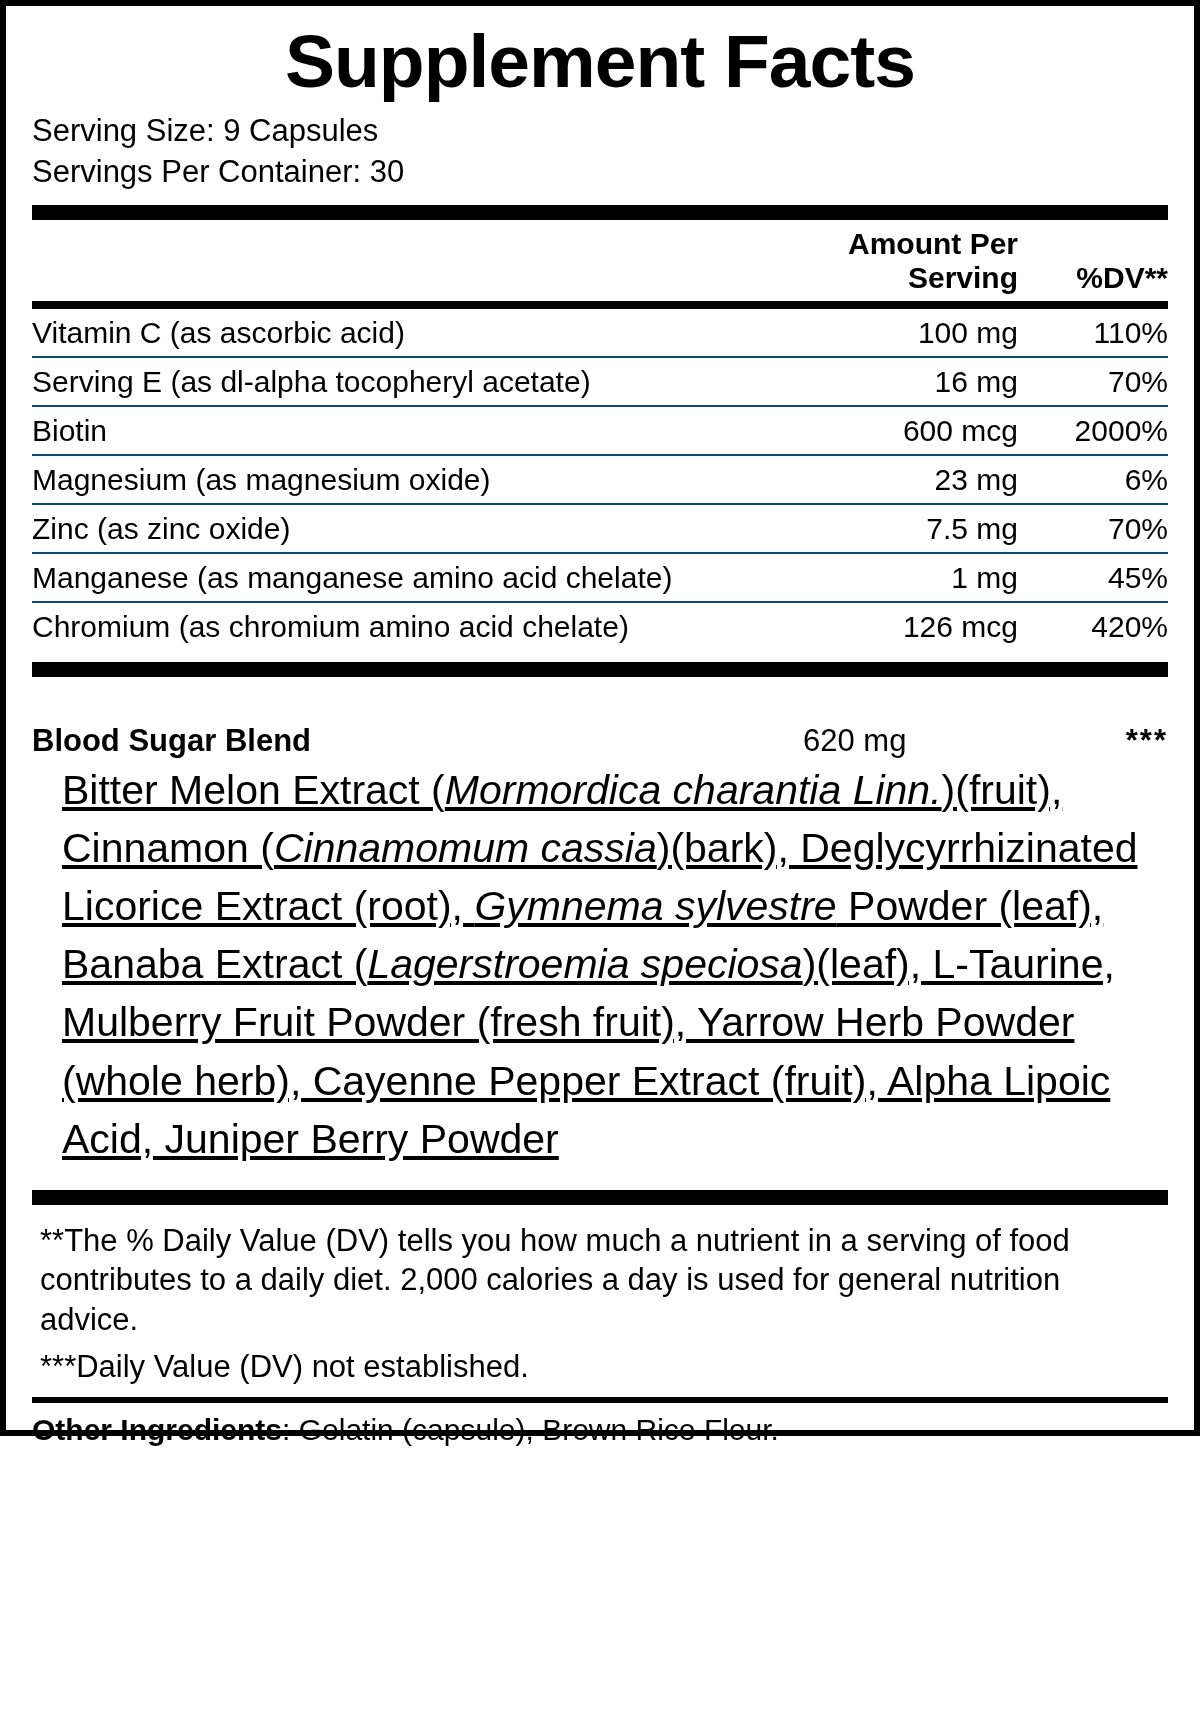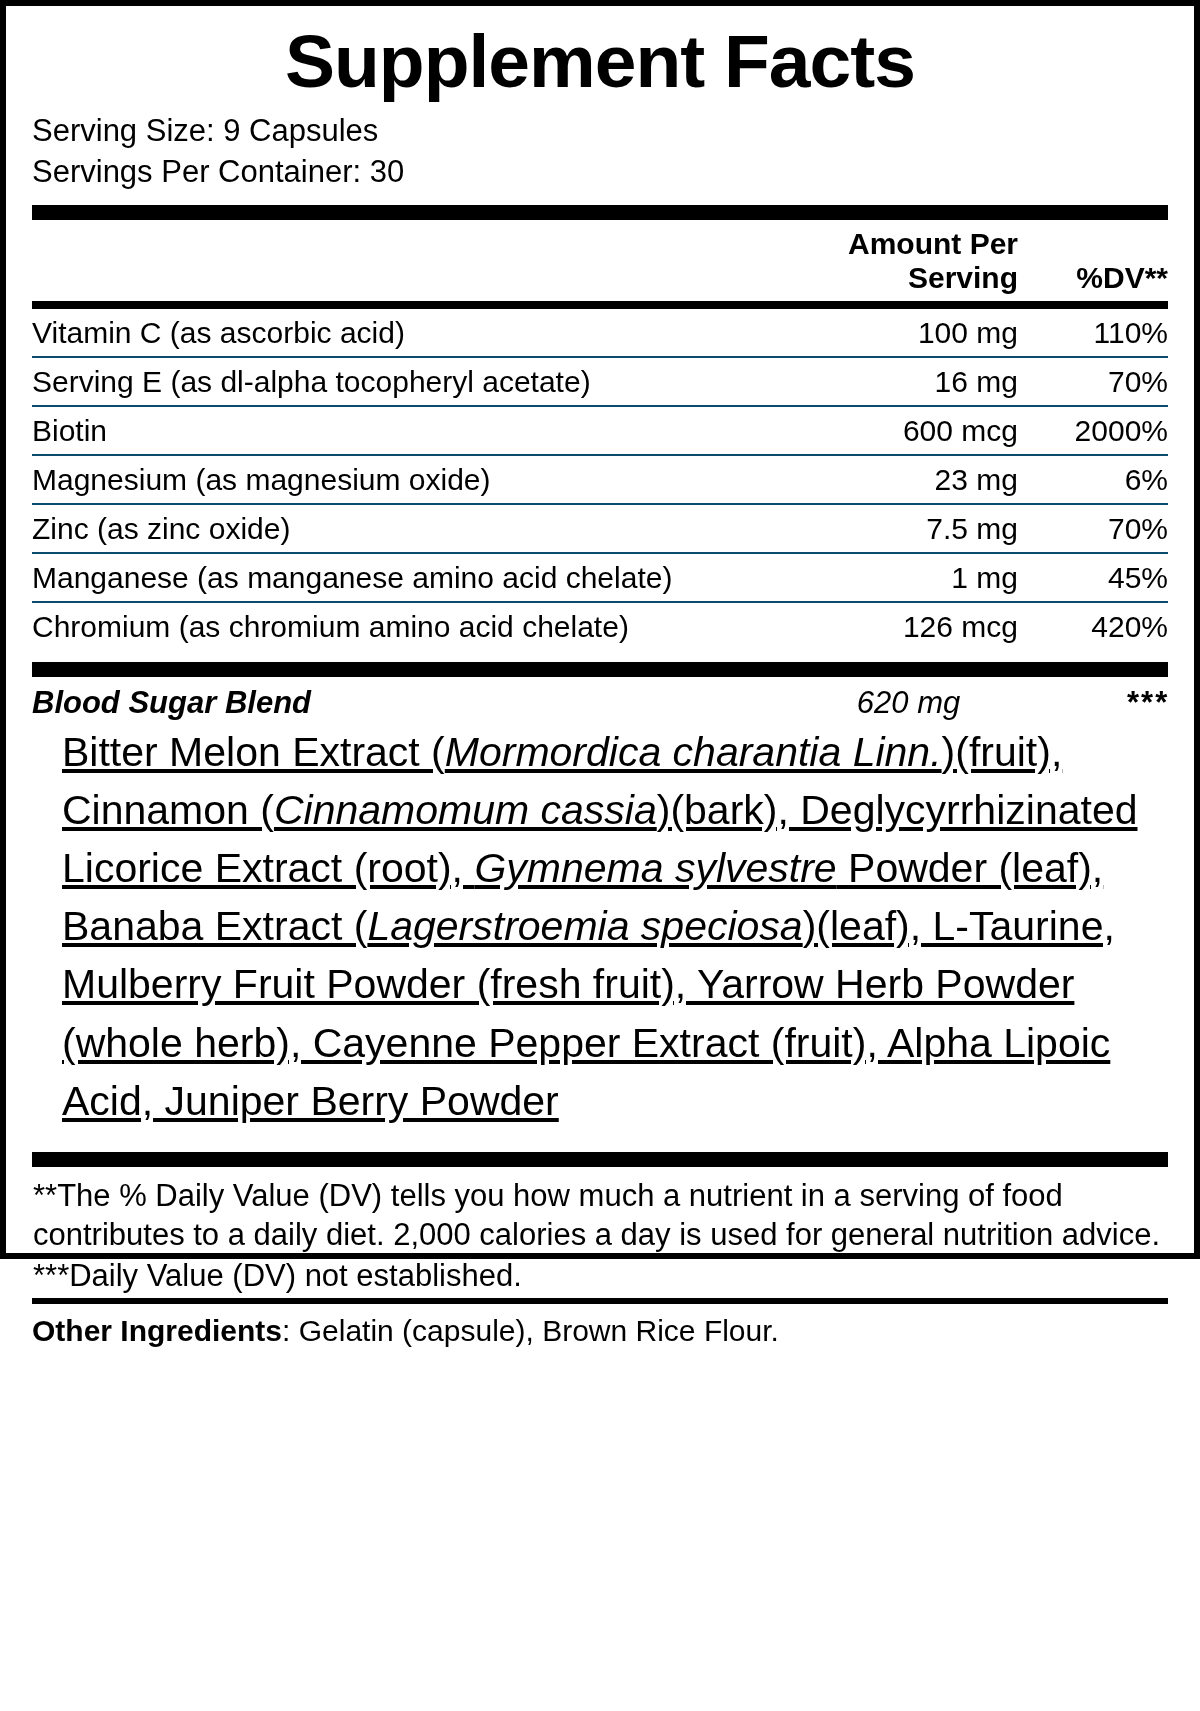--- a/index.html
+++ b/index.html
@@ -10,21 +10,21 @@
   }
   body {
     font-family: "Liberation Sans", sans-serif;
     color: #000000;
     width: 1200px;
     height: 1711px;
     overflow: hidden;
   }
   .panel {
     width: 1200px;
-    height: 1259px;
+    height: 1436px;
     border: 6px solid #000;
     background: #fff;
     padding: 10px 26px 0 26px;
   }
   .title {
     font-size: 75px;
     font-weight: bold;
     letter-spacing: -1px;
     line-height: 1.05;
     text-align: center;
@@ -67,52 +67,52 @@
     font-size: 31px;
     border-bottom: none;
     padding-bottom: 8px;
     padding-top: 8px;
   }
   .blend-head {
     display: flex;
     align-items: baseline;
     font-size: 31px;
     padding-top: 8px;
-    font-style: italic;
   }
   .blend-name {
     font-weight: bold;
     flex: 1 1 auto;
     text-align: left;
   }
   .blend-amt {
     width: 215px;
-    text-align: center;
+    text-align: left;
     padding-right: 4px;
+    margin-top: 38px;
   }
   .blend-dv {
     width: 150px;
     text-align: right;
     font-weight: bold;
     letter-spacing: 2px;
   }
   .blend-body {
     font-size: 41px;
     line-height: 1.42;
     padding: 2px 0 10px 30px;
     text-align: left;
     text-decoration: underline;
   }
   .blend-body i { font-style: italic; }
   .footnote {
     font-size: 31px;
     line-height: 1.27;
     padding: 8px 0 2px 0;
   }
-  .footnote p { margin: 1px; }
+  .footnote p { margin: 8px; }
   .other {
     font-size: 30px;
     padding-top: 10px;
     border-top: 6px solid #000;
     margin-top: 0;
     white-space: nowrap;
   }
   .other b { font-weight: bold; }
 </style>
 </head>

